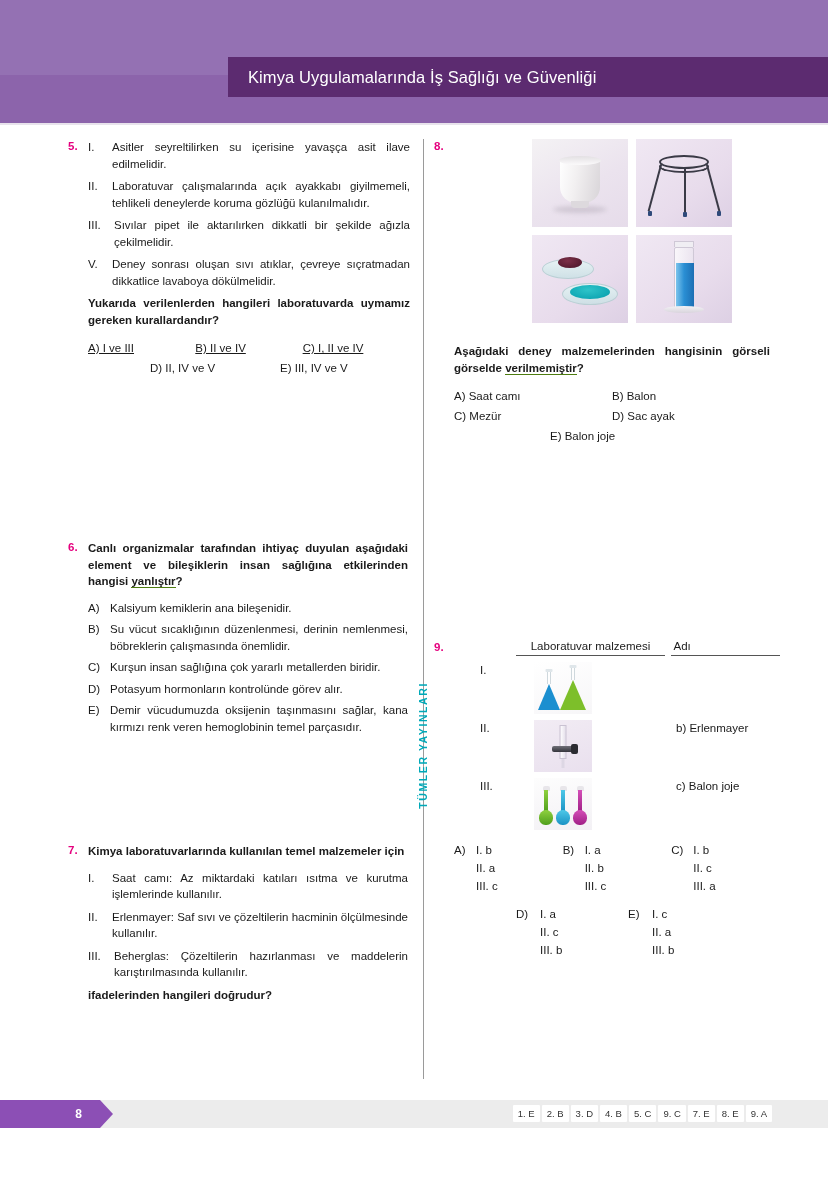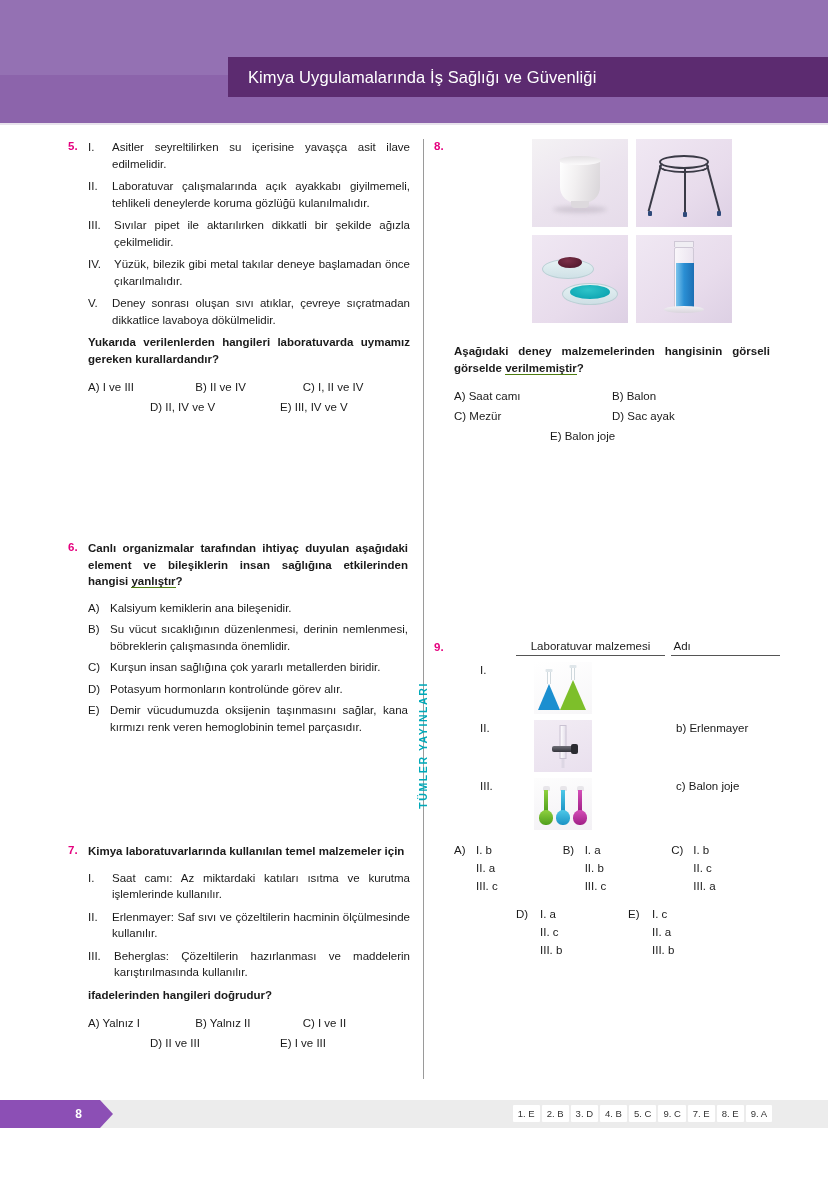--- a/index.html
+++ b/index.html
@@ -69,21 +69,21 @@
   .roman-txt { flex: 1; text-align: justify; }
 
   .lettered-row { display: flex; font-size: 11.5px; line-height: 16.5px; color: #1a1a1a; margin-bottom: 5px; }
   .lettered-lbl { width: 22px; flex: 0 0 22px; }
   .lettered-txt { flex: 1; text-align: justify; }
 
   u.thin { text-decoration: none; border-bottom: 1px solid #4d7c0f; padding-bottom: 0px; }
 
   
   .opts { font-size: 11.5px; color: #1a1a1a; }
-  .opts-row3 { display: flex; }
+  .opts-row3 { display: flex; text-decoration: underline; }
   .opts-row3 > div { width: 33.33%; }
   .opts-row2 { display: flex; padding-left: 62px; margin-top: 8px; }
   .opts-row2 > div { width: 130px; }
 
   
   .imggrid { display: grid; grid-template-columns: 96px 96px; gap: 8px; margin-left: 78px; }
   .imgcell { width: 96px; height: 88px; overflow: hidden; position: relative; background: #ece0ef; }
 
   
   .bg-white-grad { background: linear-gradient(150deg,#f4f2f4 0%,#ebe3ee 55%,#e6dcea 100%); }
@@ -229,24 +229,20 @@
             </div>
             <div class="roman-row">
               <span class="roman-lbl">II.</span>
               <span class="roman-txt">Laboratuvar çalışmalarında açık ayakkabı giyilmemeli, tehlikeli deneylerde koruma gözlüğü kulanılmalıdır.</span>
             </div>
             <div class="roman-row">
               <span class="roman-lbl wide">III.</span>
               <span class="roman-txt">Sıvılar pipet ile aktarılırken dikkatli bir şekilde ağızla çekilmelidir.</span>
             </div>
             <div class="roman-row">
-              <span class="roman-lbl wide">IV.</span>
-              <span class="roman-txt">Yüzük, bilezik gibi metal takılar deneye başlamadan önce çıkarılmalıdır.</span>
-            </div>
-            <div class="roman-row">
               <span class="roman-lbl">V.</span>
               <span class="roman-txt">Deney sonrası oluşan sıvı atıklar, çevreye sıçratmadan dikkatlice lavaboya dökülmelidir.</span>
             </div>
           </div>
           <div class="stem bold" style="margin-top:4px;">Yukarıda verilenlerden hangileri laboratuvarda uymamız gereken kurallardandır?</div>
           <div class="opts" style="margin-top:14px;">
             <div class="opts-row3">
               <div>A) I ve III</div>
               <div>B) II ve IV</div>
               <div>C) I, II ve IV</div>
@@ -304,31 +300,20 @@
             <div class="roman-row">
               <span class="roman-lbl">II.</span>
               <span class="roman-txt">Erlenmayer: Saf sıvı ve çözeltilerin hacminin ölçülmesinde kullanılır.</span>
             </div>
             <div class="roman-row">
               <span class="roman-lbl wide">III.</span>
               <span class="roman-txt">Beherglas: Çözeltilerin hazırlanması ve maddelerin karıştırılmasında kullanılır.</span>
             </div>
           </div>
           <div class="stem bold-left" style="margin-top:4px;">ifadelerinden hangileri doğrudur?</div>
-          <div class="opts" style="margin-top:14px;">
-            <div class="opts-row3">
-              <div>A) Yalnız I</div>
-              <div>B) Yalnız II</div>
-              <div>C) I ve II</div>
-            </div>
-            <div class="opts-row2">
-              <div>D) II ve III</div>
-              <div>E) I ve III</div>
-            </div>
-          </div>
         </div>
       </div>
     </div>
 
   </div>
 
   <div class="col col-right">
 
     <div class="q" style="top:14px;">
       <div class="q-head">

